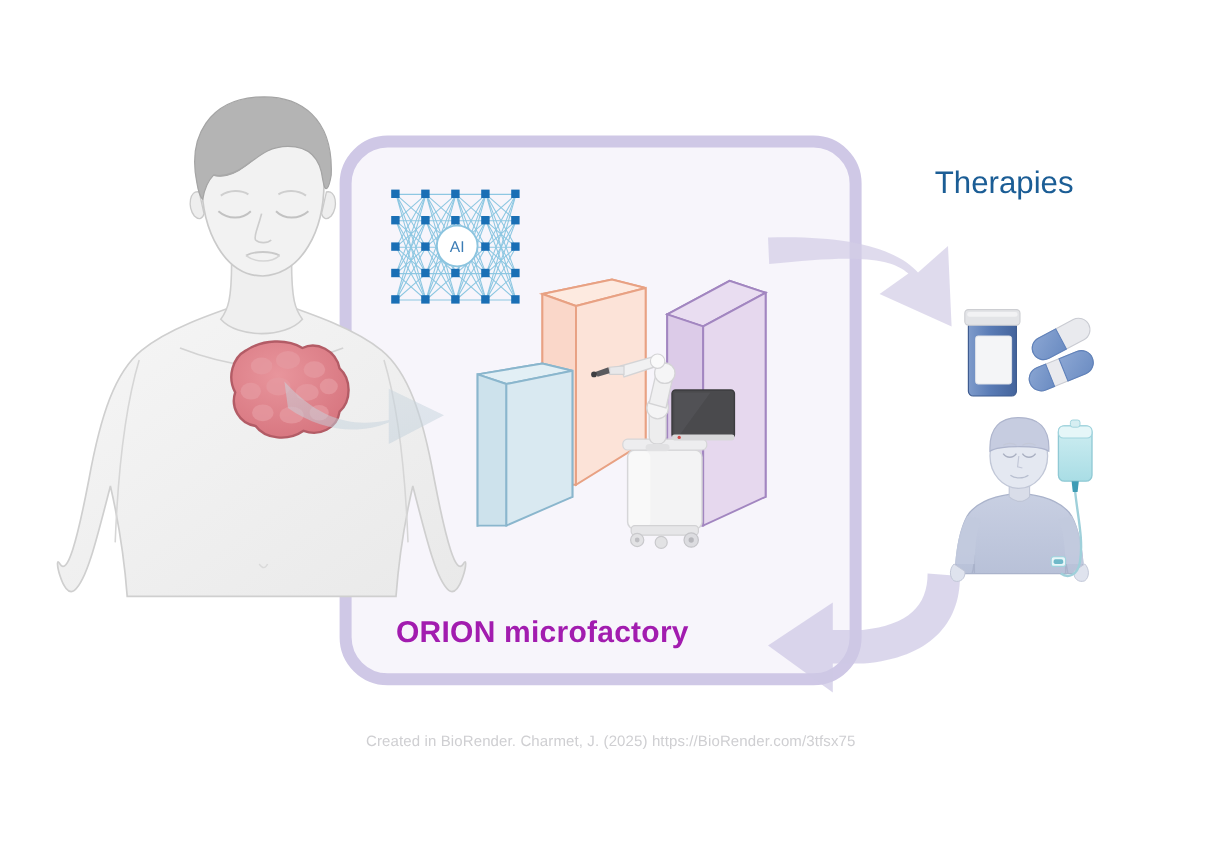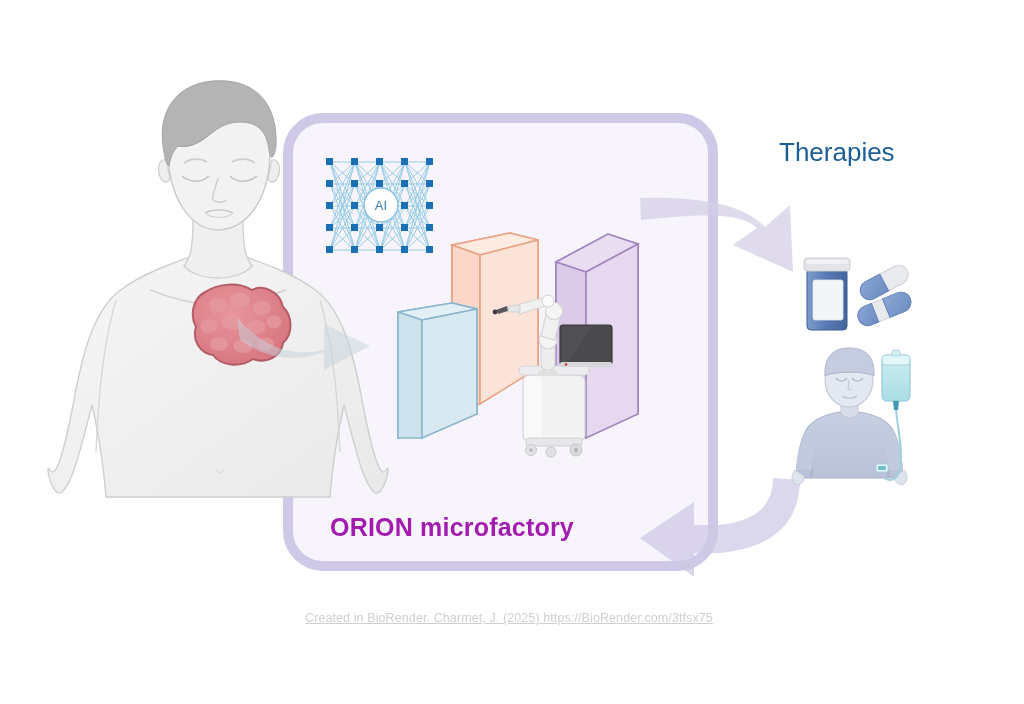--- a/index.html
+++ b/index.html
@@ -60,21 +60,20 @@
 
   
   .attribution {
     position: absolute;
     left: 305px;
     top: 611px;
     font-size: 12.5px;
     color: #cfcfd2;
     white-space: nowrap;
     letter-spacing: 0.1px;
-    text-decoration: underline;
   }
 
   
   .layer {
     position: absolute;
     left: 0;
     top: 0;
     width: 1024px;
     height: 704px;
     pointer-events: none;

